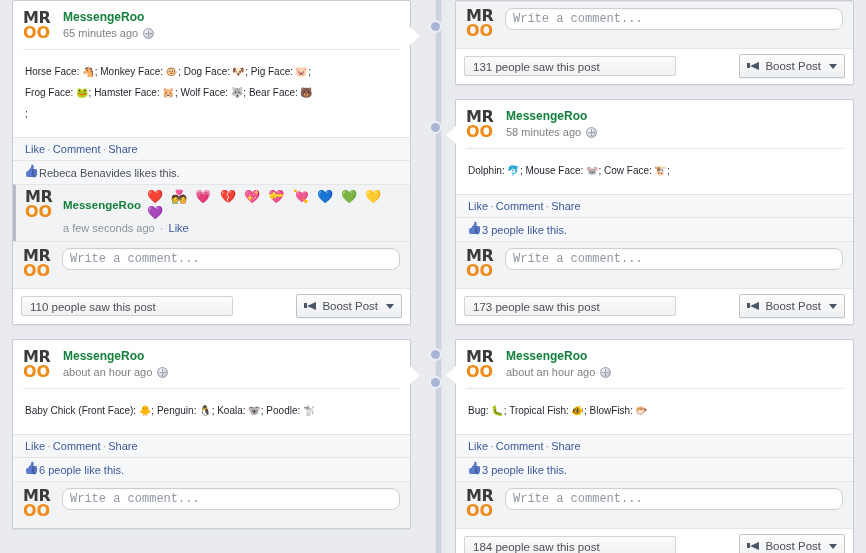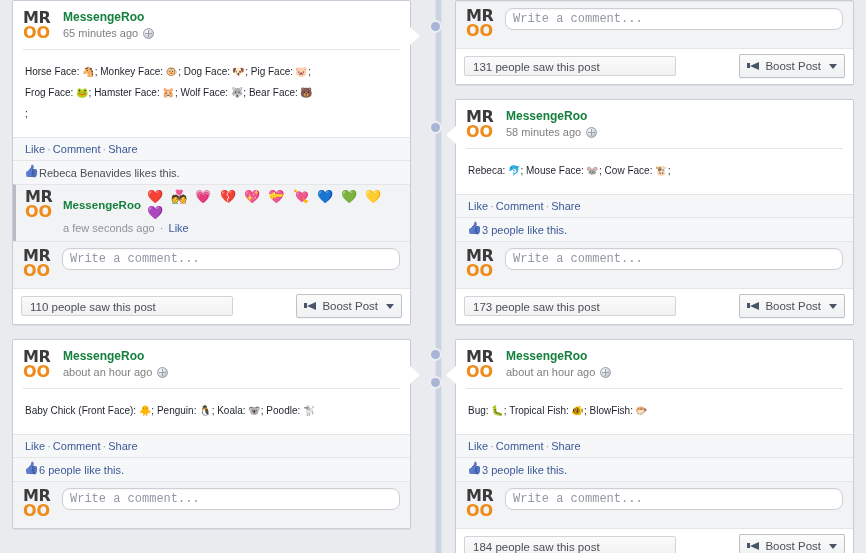--- a/index.html
+++ b/index.html
@@ -512,21 +512,21 @@
           <a class="author" href="#">MessengeRoo</a>
           <div class="timestamp">
             <span>58 minutes ago</span>
             <span class="globe-icon"></span>
           </div>
         </div>
       </div>
       <div class="head-rule"></div>
 
       <div class="post-body">
-        <span>Rebeca: 🐬; Mouse Face: 🐭; Cow Face: 🐮;</span>
+        <span>Dolphin: 🐬; Mouse Face: 🐭; Cow Face: 🐮;</span>
       </div>
 
       <div class="actions">
         <a href="#">Like</a><span class="dotsep">·</span><a href="#">Comment</a><span class="dotsep">·</span><a href="#">Share</a>
       </div>
 
       <div class="likes">
         <span class="thumb-icon"></span>
         <span class="likecount">3 people like this.</span>
       </div>

